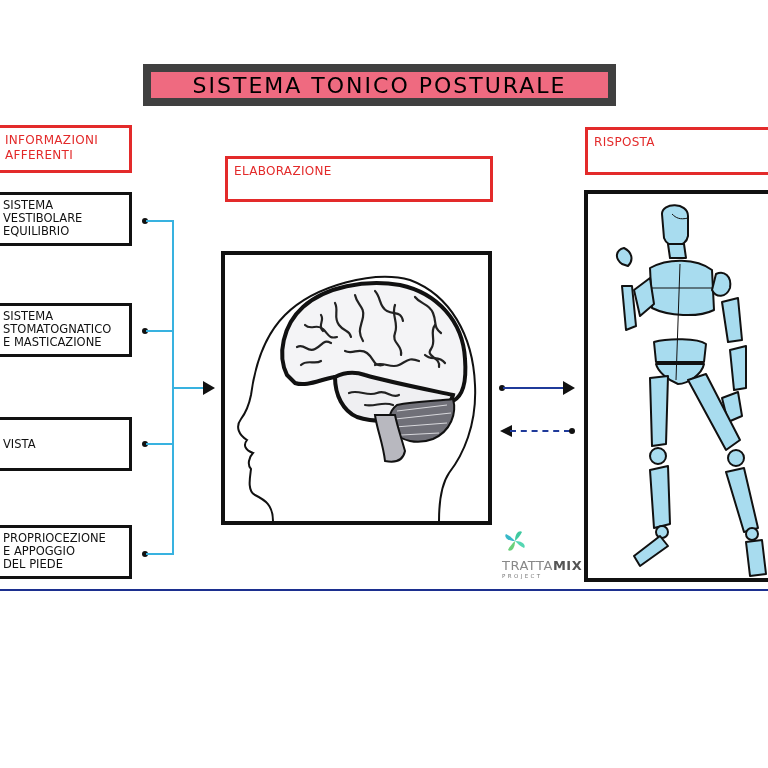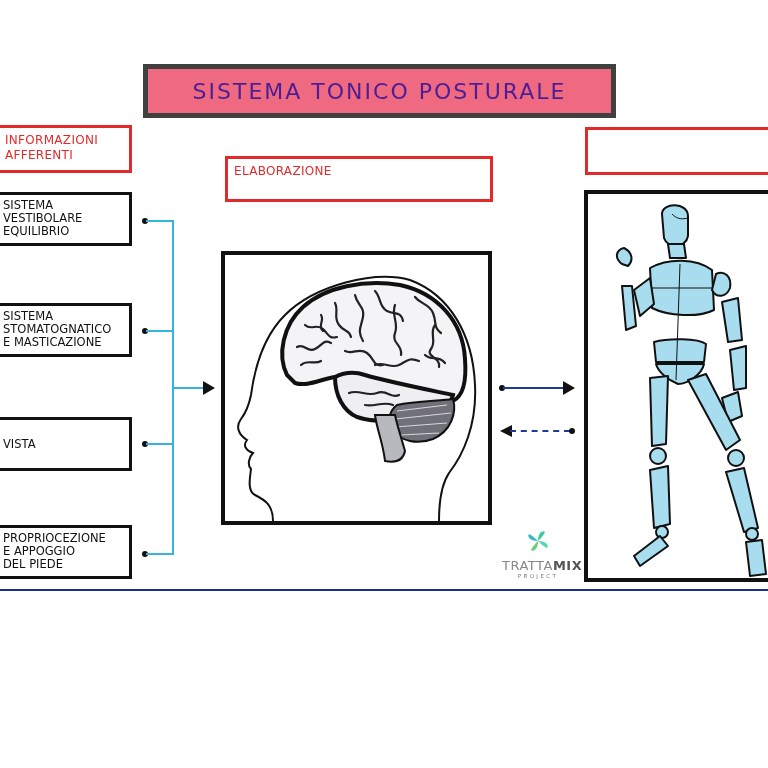--- a/index.html
+++ b/index.html
@@ -1,22 +1,22 @@
 <!DOCTYPE html>
 <html><head>
   <meta charset="utf-8">
   <style>
     html, body { margin: 0; padding: 0; background: #ffffff; }
     body { width: 768px; height: 768px; position: relative; overflow: hidden;
            font-family: "DejaVu Sans", sans-serif; }
     .abs { position: absolute; box-sizing: border-box; }
-    .title-box { left: 143px; top: 64px; width: 473px; height: 54px;
-                 background: #ef6a80; border: 5px solid #404040;
+    .title-box { left: 143px; top: 64px; width: 473px; height: 42px;
+                 background: #ef6a80; border: 8px solid #404040;
                  display: flex; align-items: center; justify-content: center;
-                 color: #4c1d95; font-size: 22px; letter-spacing: 2px;
+                 color: #000000; font-size: 22px; letter-spacing: 2px;
                  font-family: "DejaVu Sans", sans-serif; }
     .hdr { border: 3px solid #e32a2a; color: #e32a2a; font-size: 12px;
            line-height: 15px; padding: 5px 6px; text-transform: uppercase;
            letter-spacing: 0.3px; }
     .hdr-left { left: -4px; top: 125px; width: 136px; height: 48px; }
     .hdr-mid { left: 225px; top: 126px; width: 268px; height: 46px; margin-top: 30px; }
     .hdr-right { left: 585px; top: 127px; width: 190px; height: 48px; }
     .inbox { left: -6px; width: 138px; height: 54px; border: 3px solid #111;
              font-size: 11.5px; line-height: 13px; color: #111; padding: 4px 6px;
              text-transform: uppercase; }
@@ -35,20 +35,21 @@
 <div class="abs title-box">SISTEMA TONICO POSTURALE</div>
 
 <div class="abs hdr hdr-left">
   <div>INFORMAZIONI</div>
   <div>AFFERENTI</div>
 </div>
 <div class="abs hdr hdr-mid">
   <div>ELABORAZIONE</div>
 </div>
 <div class="abs hdr hdr-right">
+  <div>RISPOSTA</div>
 </div>
 
 <div class="abs inbox" style="top:192px;">
   <div>SISTEMA</div>
   <div>VESTIBOLARE</div>
   <div>EQUILIBRIO</div>
 </div>
 <div class="abs inbox" style="top:303px;">
   <div>SISTEMA</div>
   <div>STOMATOGNATICO</div>
@@ -167,21 +168,21 @@
       <path d="M 158 348 L 174 346 L 178 380 L 162 382 Z"></path>
     </g>
     <g stroke="#111" stroke-width="1" fill="none">
       <line x1="92" y1="70" x2="88" y2="186"></line>
       <line x1="64" y1="94" x2="124" y2="94"></line>
       <path d="M 84 20 C 88 24 92 26 100 24"></path>
     </g>
   </svg>
 </div>
 
-<div class="abs" style="left:502px; top:528px; width:72px; text-align:center;">
+<div class="abs" style="left:502px; top:528px; width:72px; text-align:left;">
   <svg width="26" height="26" viewBox="0 0 26 26">
     <g fill="#3fc9a0">
       <path d="M13 13 C 13 4 18 2 20 4 C 18 8 16 10 13 13 Z"></path>
       <path d="M13 13 C 22 13 24 18 22 20 C 18 18 16 16 13 13 Z" fill="#55d6b2"></path>
       <path d="M13 13 C 13 22 8 24 6 22 C 8 18 10 16 13 13 Z" fill="#6ad07a"></path>
       <path d="M13 13 C 4 13 2 8 4 6 C 8 8 10 10 13 13 Z" fill="#38b8c8"></path>
     </g>
   </svg>
   <div class="logo-text">
     <span>TRATTA</span><b>MIX</b>

